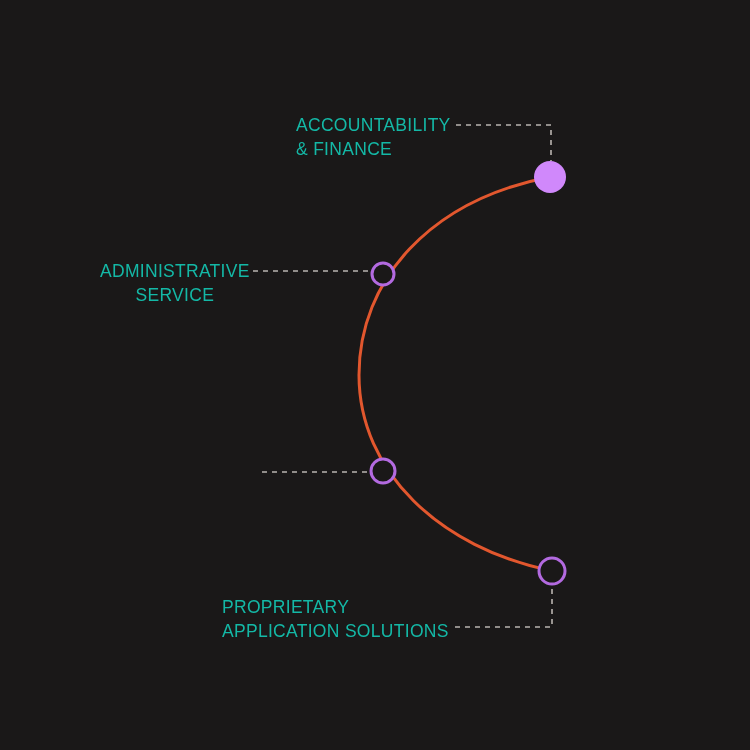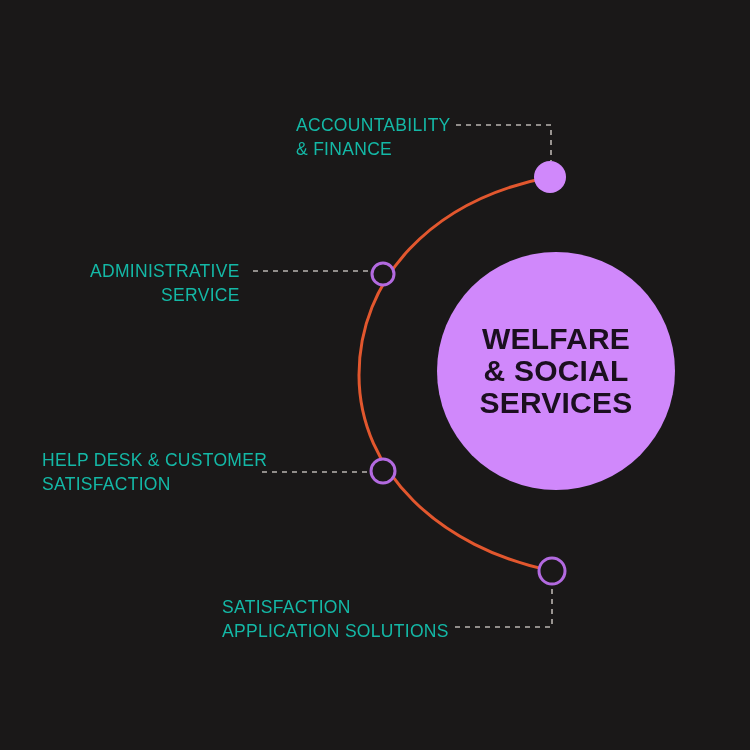--- a/index.html
+++ b/index.html
@@ -37,23 +37,23 @@
   }
   .label-left {
     text-align: left;
   }
   #label-accountability {
     left: 296px;
     top: 113px;
     text-align: left;
   }
   #label-administrative {
-    left: 90px;
+    left: 100px;
     top: 259px;
-    text-align: right;
+    text-align: center;
   }
   #label-helpdesk {
     left: 42px;
     top: 448px;
     text-align: left;
   }
   #label-proprietary {
     left: 222px;
     top: 595px;
     text-align: left;
@@ -103,31 +103,24 @@
     <circle cx="550" cy="177" r="16" fill="#d088fb"></circle>
 
     <circle cx="383" cy="274" r="11" fill="#1a1818" stroke="#b36ae0" stroke-width="3"></circle>
 
     <circle cx="383" cy="471" r="12" fill="#1a1818" stroke="#b36ae0" stroke-width="3"></circle>
 
     <circle cx="552" cy="571" r="13" fill="#1a1818" stroke="#b36ae0" stroke-width="3"></circle>
 
   </svg>
 
-  <div id="center-hub">
-    <div id="center-hub-title">WELFARE
-&amp; SOCIAL
-SERVICES</div>
-  </div>
 
   <div class="node-label label-left" id="label-accountability">ACCOUNTABILITY
 &amp; FINANCE</div>
 
   <div class="node-label label-left" id="label-administrative">ADMINISTRATIVE
 SERVICE</div>
 
-  <div class="node-label label-left" id="label-helpdesk">HELP DESK &amp; CUSTOMER
-SATISFACTION</div>
 
-  <div class="node-label label-left" id="label-proprietary">SATISFACTION
+  <div class="node-label label-left" id="label-proprietary">PROPRIETARY
 APPLICATION SOLUTIONS</div>
 
 </div>
 
 </body></html>

